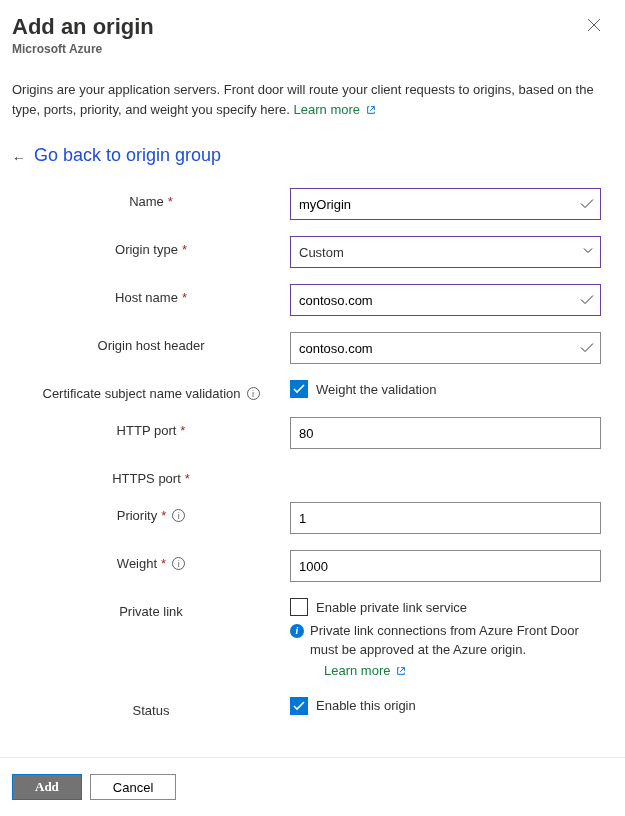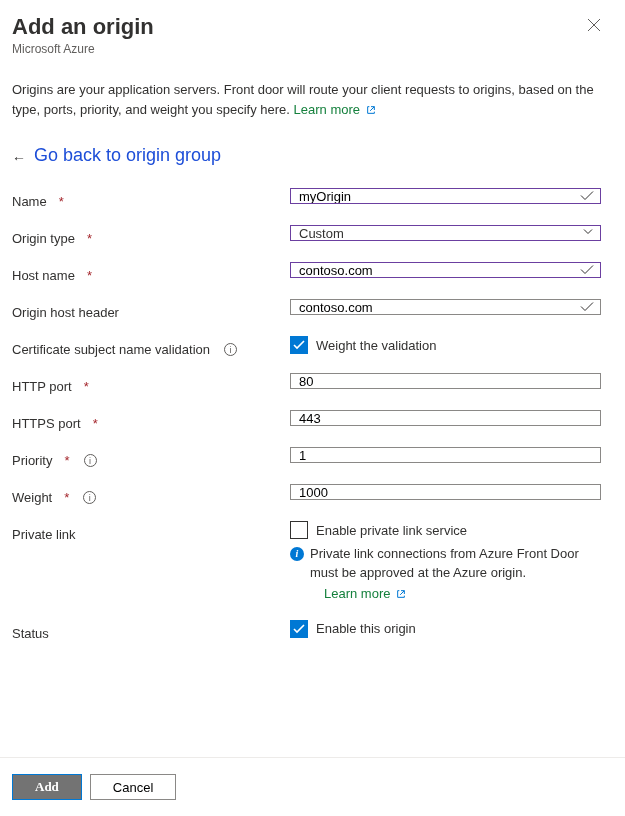--- a/index.html
+++ b/index.html
@@ -9,38 +9,38 @@
       color: #323130;
       width: 625px;
       height: 816px;
       background: #fff;
       position: relative;
     }
     .panel { padding: 14px 24px 0 12px; }
     .header { display: flex; justify-content: space-between; align-items: center; margin-bottom: 2px; }
     .title { font-size: 22px; font-weight: 600; color: #323130; }
     .close-btn { font-size: 16px; cursor: pointer; color: #605e5c; padding: 2px 0; }
-    .subtitle { font-size: 12px; color: #605e5c; margin-bottom: 24px; }
+    .subtitle { font-size: 12px; color: #605e5c; margin-bottom: 24px; font-weight: bold; }
     .intro { font-size: 13px; color: #323130; line-height: 1.5; margin-bottom: 26px; }
     .link { color: #15803d; text-decoration: none; cursor: pointer; }
     .ext-icon { display: inline-block; width: 10px; height: 10px; margin-left: 2px; vertical-align: -1px; }
     .back-link { display: flex; align-items: center; gap: 8px; margin-bottom: 22px; cursor: pointer; }
     .back-arrow { color: #323130; font-size: 14px; }
     .back-text { color: #1d4ed8; font-size: 18px; }
     .field-row { display: flex; align-items: flex-start; margin-bottom: 16px; }
-    .field-label { width: 278px; flex-shrink: 0; font-size: 13px; color: #323130; display: flex; align-items: center; gap: 12px; padding-top: 6px; }
+    .field-label { width: 278px; flex-shrink: 0; font-size: 13px; color: #323130; display: flex; align-items: center; gap: 4px; padding-top: 6px; justify-content: center; }
     .req { color: #a4262c; }
     .info-icon {
       display: inline-flex; align-items: center; justify-content: center;
       width: 13px; height: 13px; border: 1px solid #605e5c; border-radius: 50%;
       font-size: 9px; color: #605e5c; cursor: default; margin-left: 2px;
     }
     .field-control { flex: 1; }
     .combo, .textbox {
-      width: 100%; height: 16px; border: 1px solid #8a8886;
+      width: 100%; height: 32px; border: 1px solid #8a8886;
       padding: 0 30px 0 8px; font-size: 13px; background: #fff;
       position: relative; display: flex; align-items: center;
     }
     .combo.active, .textbox.active { border-color: #6b3fa0; }
     .combo { cursor: pointer; }
     .combo-icon, .check-icon {
       position: absolute; right: 6px; top: 50%; transform: translateY(-50%);
     }
     .chevron-icon { width: 12px; height: 12px; }
     .tick-icon { width: 14px; height: 10px; }
@@ -191,25 +191,20 @@
         <input type="text" value="80" style="">
       </div>
     </div>
   </div>
 
   <div class="field-row">
     <div class="field-label">
         <span>HTTPS port</span> 
         <span class="req">*</span>
       </div>
-    <div class="field-control">
-      <div class="textbox">
-        <input type="text" value="443" style="">
-      </div>
-    </div>
   </div>
 
   <div class="field-row">
     <div class="field-label">
         <span>Priority</span> 
         <span class="req">*</span> 
         <span class="info-icon">i</span>
       </div>
     <div class="field-control">
       <div class="textbox">

